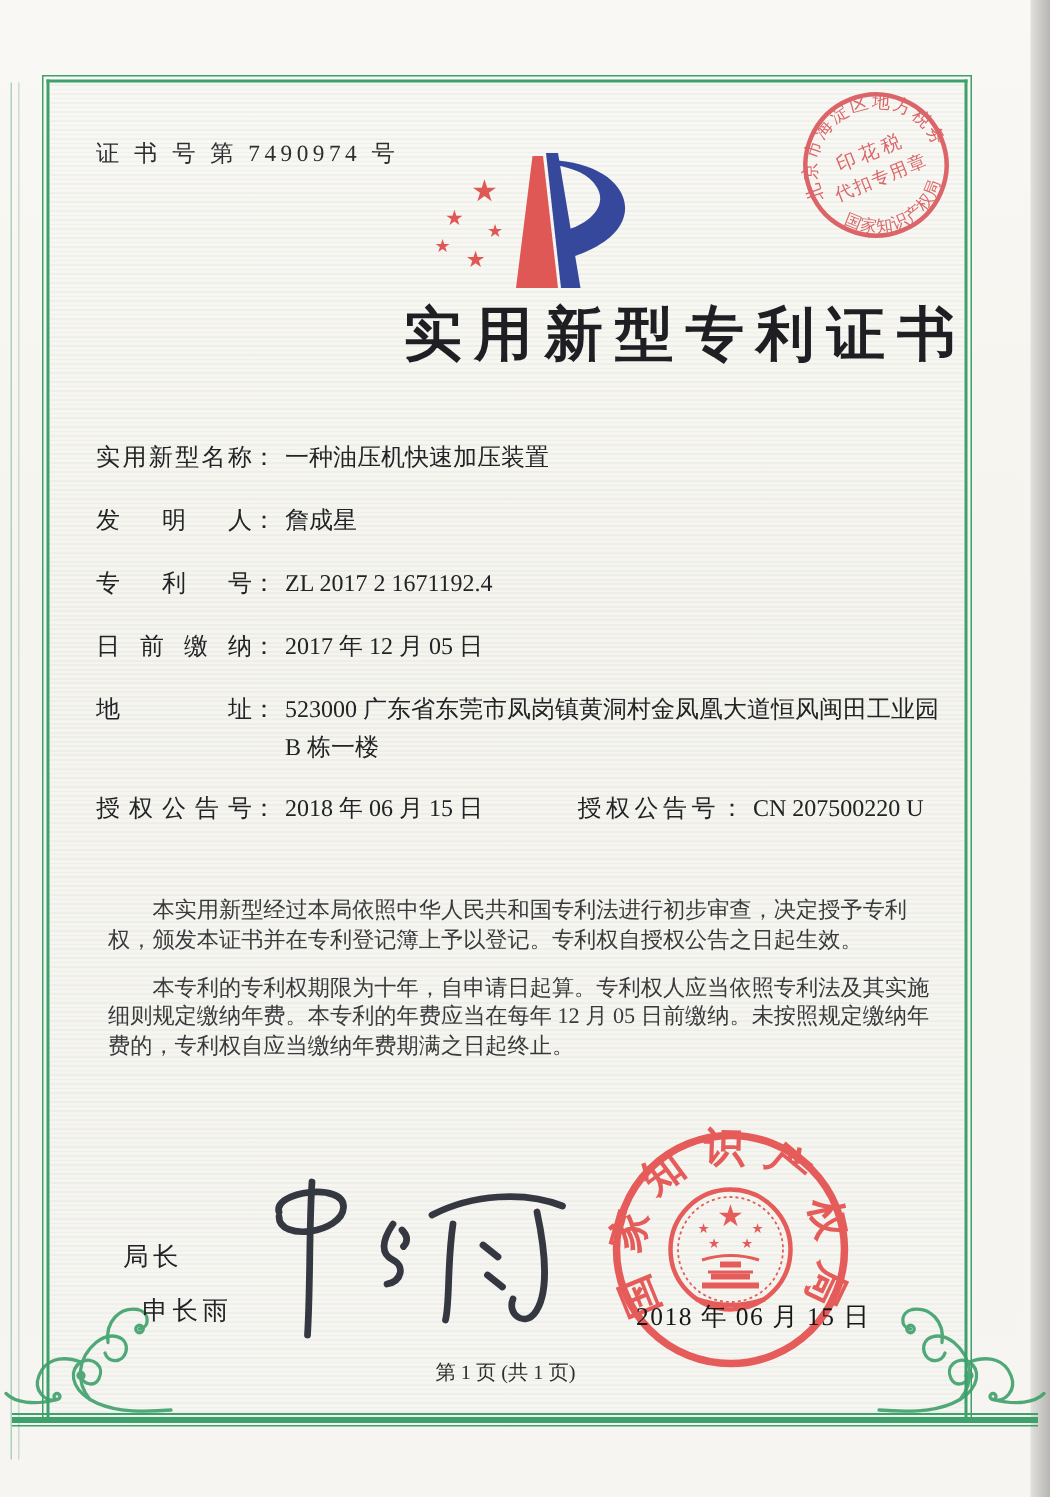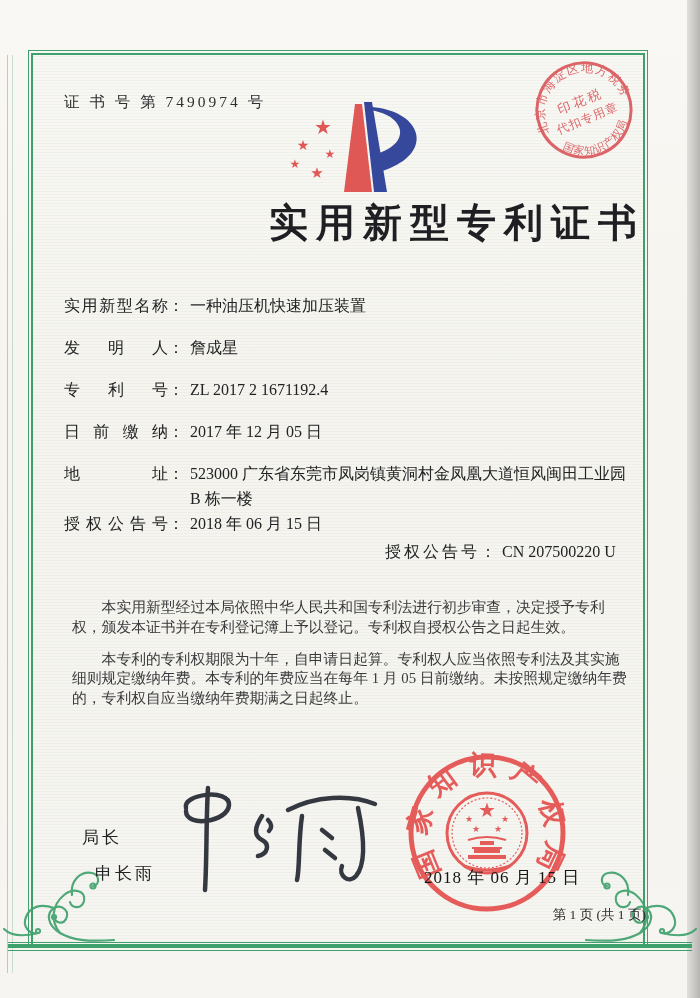--- a/index.html
+++ b/index.html
@@ -23,39 +23,39 @@
   .ornament.left{left:2px;top:843px;}
   .ornament.right{left:583px;top:843px;}
   
   .cert-no{position:absolute;left:64px;top:92px;font-size:15.5px;letter-spacing:3px;color:#2e2e30;}
   .logo{position:absolute;left:268px;top:98px;width:164px;height:98px;}
   .title{position:absolute;left:0;right:55px;top:196px;text-align:right;
         font-size:39px;font-weight:700;letter-spacing:8px;color:#1f1f23;}
   
   .fields{position:absolute;left:64px;top:293px;width:578px;font-size:16px;color:#232325;}
   .frow{line-height:25px;margin-bottom:17px;white-space:nowrap;}
-  .frow.addr{margin-bottom:0;white-space:normal;}
+  .frow.addr{margin-bottom:16px;white-space:normal;}
   .flabel{display:inline-block;width:104px;text-align:justify;text-align-last:justify;vertical-align:top;}
   .fcolon{vertical-align:top;}
   .fvalue{margin-left:6px;vertical-align:top;}
   .addr .fvalue{display:inline-block;width:436px;line-height:25px;}
-  .gz{position:absolute;left:321px;top:0;margin-top:28px;}
+  .gz{position:absolute;left:321px;top:0;}
   .gz .glabel{letter-spacing:3px;}
   
   .paras{position:absolute;left:60px;top:586px;width:586px;font-size:14.8px;line-height:19.8px;color:#3a3a3c;}
   .paras p{margin:12px;text-indent:2em;}
   
   .director-title{position:absolute;left:82px;top:826px;font-size:17px;letter-spacing:3px;color:#232325;font-family:Liberation Mono, monospace;}
   .director-name{position:absolute;left:95px;top:862px;font-size:17px;letter-spacing:3px;color:#232325;}
   .signature{position:absolute;left:150px;top:778px;width:235px;height:118px;}
   .seal{position:absolute;left:402px;top:748px;width:170px;height:170px;opacity:.92;}
   .seal-date{position:absolute;left:424px;top:866px;font-size:17px;letter-spacing:1px;color:#161616;}
   .tax-stamp{position:absolute;left:508px;top:34px;width:152px;height:152px;
         transform:rotate(-22deg);opacity:.88;}
-  .footer{position:absolute;left:28px;top:906px;width:618px;text-align:right;font-size:13.5px;color:#2e2e30;}
+  .footer{position:absolute;left:28px;top:906px;width:618px;text-align:center;font-size:13.5px;color:#2e2e30;}
 </style>
 </head>
 <body>
 
 <div class="page">
 
   <div class="scan-right"></div>
   <div class="scan-left-line"></div>
 
   <div class="frame-outer">
@@ -124,21 +124,21 @@
     <div class="frow" style="position:relative">
       <span class="flabel">授权公告号</span><span class="fcolon">：</span><span class="fvalue">2018 年 06 月 15 日</span>
       <span class="gz">
         <span class="glabel">授权公告号</span><span>：</span><span class="fvalue">CN 207500220 U</span>
       </span>
     </div>
   </div>
 
   <div class="paras">
     <p>本实用新型经过本局依照中华人民共和国专利法进行初步审查，决定授予专利权，颁发本证书并在专利登记簿上予以登记。专利权自授权公告之日起生效。</p>
-    <p>本专利的专利权期限为十年，自申请日起算。专利权人应当依照专利法及其实施细则规定缴纳年费。本专利的年费应当在每年 1 月 05 日前缴纳。未按照规定缴纳年费的，专利权自应当缴纳年费期满之日起终止。</p>
+    <p>本专利的专利权期限为十年，自申请日起算。专利权人应当依照专利法及其实施细则规定缴纳年费。本专利的年费应当在每年 12 月 05 日前缴纳。未按照规定缴纳年费的，专利权自应当缴纳年费期满之日起终止。</p>
   </div>
 
   <div class="director-title">局长</div>
   <div class="director-name">申长雨</div>
 
   <svg class="signature" viewBox="0 0 235 118">
     <g fill="none" stroke="#20242e" stroke-width="4.5" stroke-linecap="round" opacity="0.9">
       <path d="M58,10 C56,40 57,80 55,112"></path>
       <path d="M36,30 C32,16 80,10 79,27 C78,44 36,50 36,33"></path>
       <path d="M112,38 C104,50 104,58 112,62 C120,66 118,76 108,78"></path>

